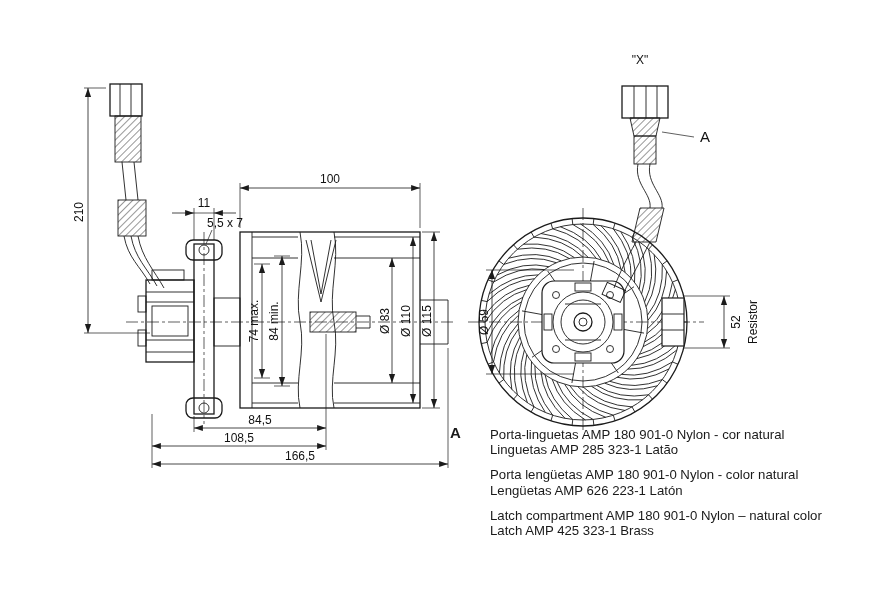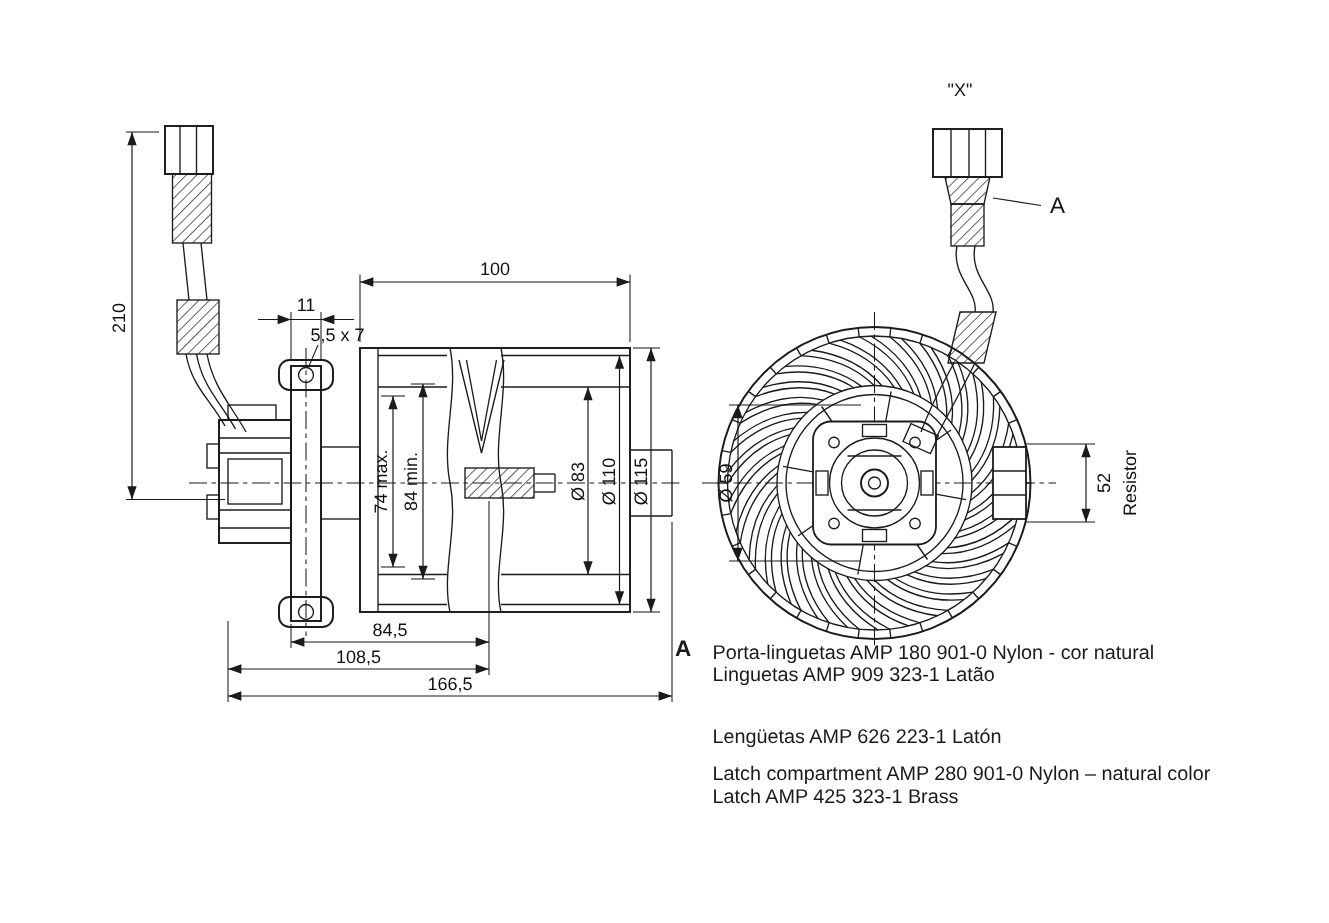--- a/index.html
+++ b/index.html
@@ -15,21 +15,21 @@
   .ext{fill:none;stroke:#1b1b1b;stroke-width:0.7}
   .cl{fill:none;stroke:#1b1b1b;stroke-width:0.7;stroke-dasharray:12 3 3 3}
   .hatch{fill:url(#hatchp);stroke:#1b1b1b;stroke-width:0.9}
   .wf{fill:#ffffff;stroke:#1b1b1b;stroke-width:1.2}
   .dt{font:12px "Liberation Sans",sans-serif;fill:#111}
   .lbl{font:15px "Liberation Sans",sans-serif;fill:#111}
   
   .notes{position:absolute;left:448px;top:424px;width:432px}
   .notes .marker{position:absolute;left:2px;top:0;font-size:15px;font-weight:bold}
   .note-list{margin-left:26px;padding-top:3px}
-  .note-list p{margin:0 0 10px 1px;font-size:13.2px;line-height:1.15}
+  .note-list p{margin:0 0 10px 16px;font-size:13.2px;line-height:1.15}
 </style>
 </head>
 <body>
 
 <svg width="886" height="615" viewBox="0 0 886 615">
   <defs>
     <marker id="arw" markerWidth="10" markerHeight="8" refX="9.4" refY="4" orient="auto-start-reverse" markerUnits="userSpaceOnUse">
       <path d="M0.5,0.9 L9.4,4 L0.5,7.1 Z" fill="#1b1b1b"></path>
     </marker>
     <pattern id="hatchp" width="5" height="5" patternUnits="userSpaceOnUse" patternTransform="rotate(45)">
@@ -328,24 +328,24 @@
       <text class="dt" x="757" y="322" text-anchor="middle" transform="rotate(-90 757 322)">Resistor</text>
     </g>
   </g>
 </svg>
 
 <div class="notes">
   <div class="marker">A</div>
   <div class="note-list">
     <p>
       <span>Porta-linguetas AMP 180 901-0 Nylon - cor natural</span><br>
-      <span>Linguetas AMP 909 323-1 Latão</span>
+      <span>Linguetas AMP 285 323-1 Latão</span>
     </p>
     <p>
-      <br>
+      <span>Porta lengüetas AMP 180 901-0 Nylon - color natural</span><br>
       <span>Lengüetas AMP 626 223-1 Latón</span>
     </p>
     <p>
-      <span>Latch compartment AMP 280 901-0 Nylon – natural color</span><br>
+      <span>Latch compartment AMP 180 901-0 Nylon – natural color</span><br>
       <span>Latch AMP 425 323-1 Brass</span>
     </p>
   </div>
 </div>
 
 </body></html>

